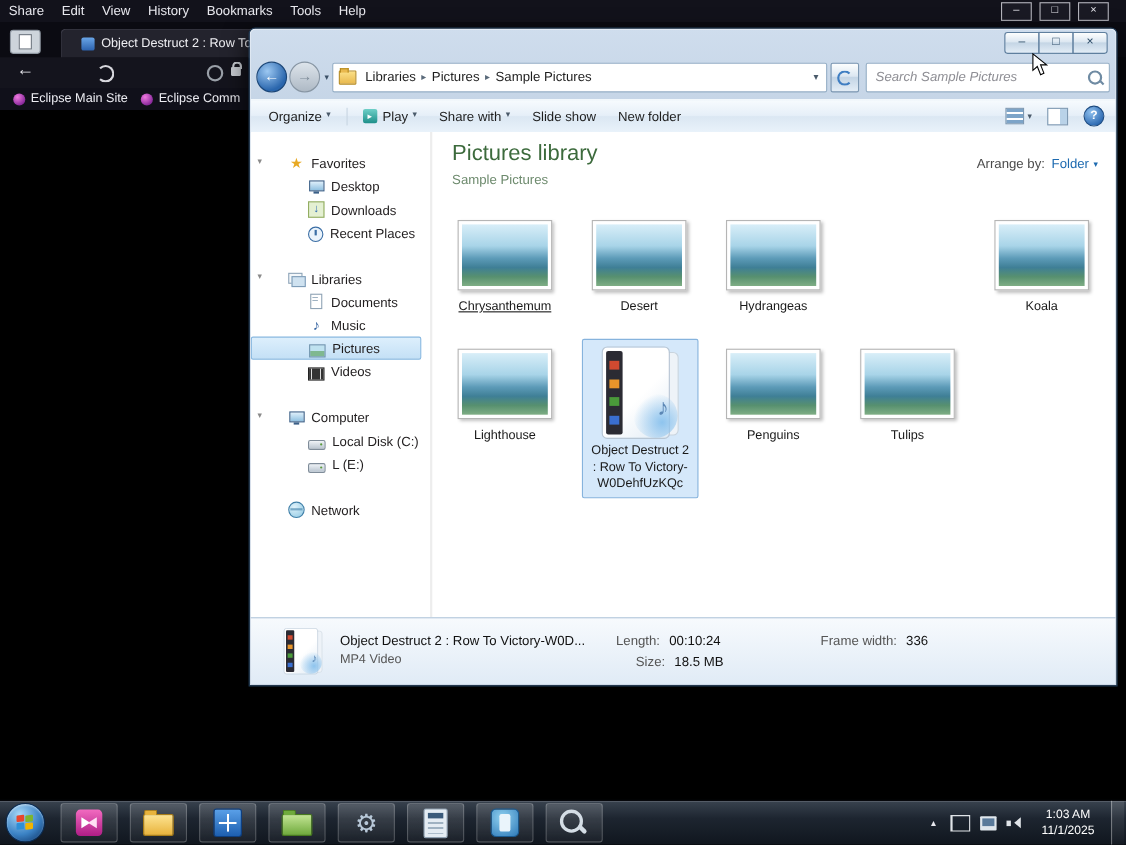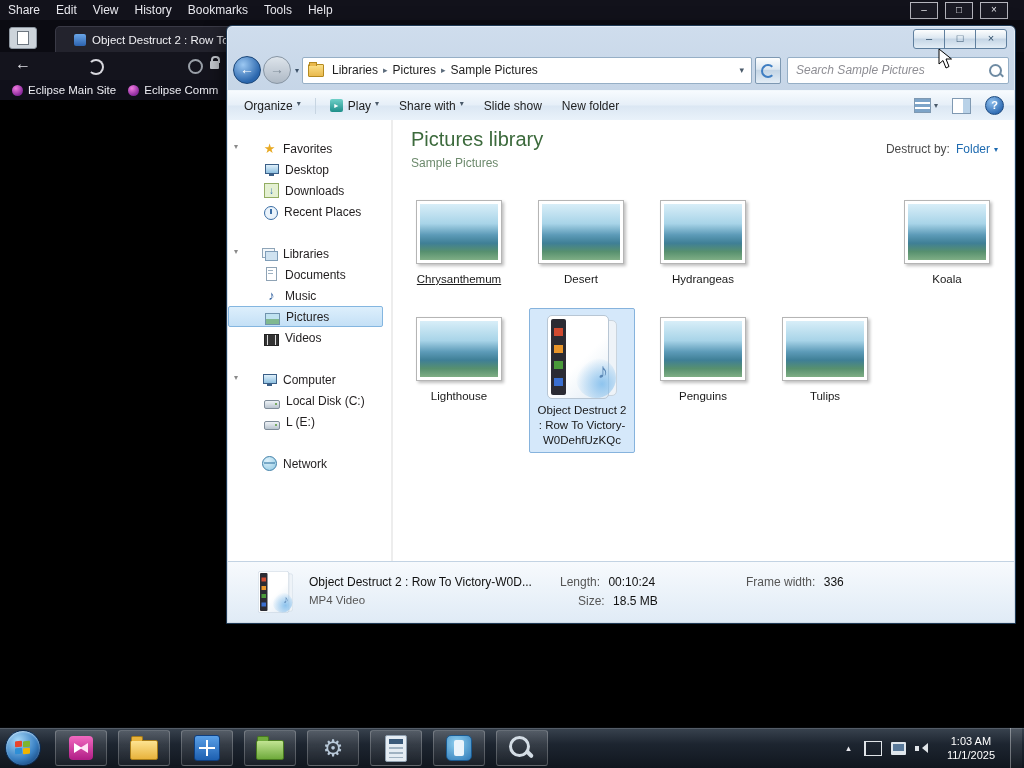--- a/index.html
+++ b/index.html
@@ -59,21 +59,21 @@
   .views-btn{display:flex;align-items:center;gap:3px;}
   .views-btn .vb{width:15px;height:13px;background:repeating-linear-gradient(#7da4c8 0 3px,#fff 3px 5px);border:1px solid #7f99b2;}
   .views-btn .dd{font-size:8px;color:#4a5a6a;}
   .preview-btn{width:17px;height:14px;border:1px solid #7f99b2;background:linear-gradient(90deg,#fff 60%,#b9d2e8 60%);}
   .help-btn{width:17px;height:17px;border-radius:50%;background:radial-gradient(circle at 35% 30%,#8fc0ee,#2d6ab2 75%);border:1px solid #1c4a80;color:#fff;font-size:11px;font-weight:bold;text-align:center;line-height:16px;}
 
   .ex-main{position:absolute;left:1px;right:1px;top:94px;bottom:62px;background:#fff;overflow:hidden;}
   .splitter{position:absolute;left:163px;top:0;bottom:0;width:2px;background:#ededed;}
   .ex-side{position:absolute;left:0;top:0;bottom:0;width:163px;padding-top:18px;font-size:12px;color:#211e1f;}
   .srow{height:21px;display:flex;align-items:center;position:relative;padding-left:34px;white-space:nowrap;}
-  .srow.child{padding-left:36px;}
+  .srow.child{padding-left:52px;}
   .srow .tw{position:absolute;left:6px;top:4px;font-size:8px;color:#8a8a8a;}
   .srow.sel{background:linear-gradient(#ddeffc,#c4e0f6);border:1px solid #84b6e0;border-radius:2px;margin-right:8px;height:19px;}
   .sgap{height:21px;}
   .ic{width:15px;height:15px;margin-right:6px;position:relative;flex:none;display:inline-block;}
   .glyph-ic{font-size:13px;line-height:15px;text-align:center;}
   .ic-star{color:#e8a922;}
   .ic-note{color:#2f5f9e;}
   .ic-mon::before{content:"";position:absolute;left:1px;top:2px;width:12px;height:8px;background:linear-gradient(#dff0fb,#8fc0e0);border:1px solid #3b5f87;}
   .ic-mon::after{content:"";position:absolute;left:5px;top:12px;width:5px;height:2px;background:#3b5f87;}
   .ic-down{background:#e4f0d2;border:1px solid #93ad62;font-size:10px;line-height:13px;text-align:center;color:#2d6ab2;width:13px;height:13px;}
@@ -338,21 +338,21 @@
         <span>Network</span>
       </div>
     </div>
     <div class="splitter"></div>
 
     <div class="ex-content">
       <div class="ex-header">
         <div class="lib-title">Pictures library</div>
         <div class="lib-loc">Sample Pictures</div>
         <div class="arrange">
-          <span>Destruct by:</span>
+          <span>Arrange by:</span>
           <span class="val">Folder</span>
           <span class="dd">▾</span>
         </div>
       </div>
 
       <div class="slot" style="left:8px;top:80px;text-decoration:underline;">
         <div class="pic">
             <div class="img"></div>
           </div>
         <div class="cap">Chrysanthemum</div>

